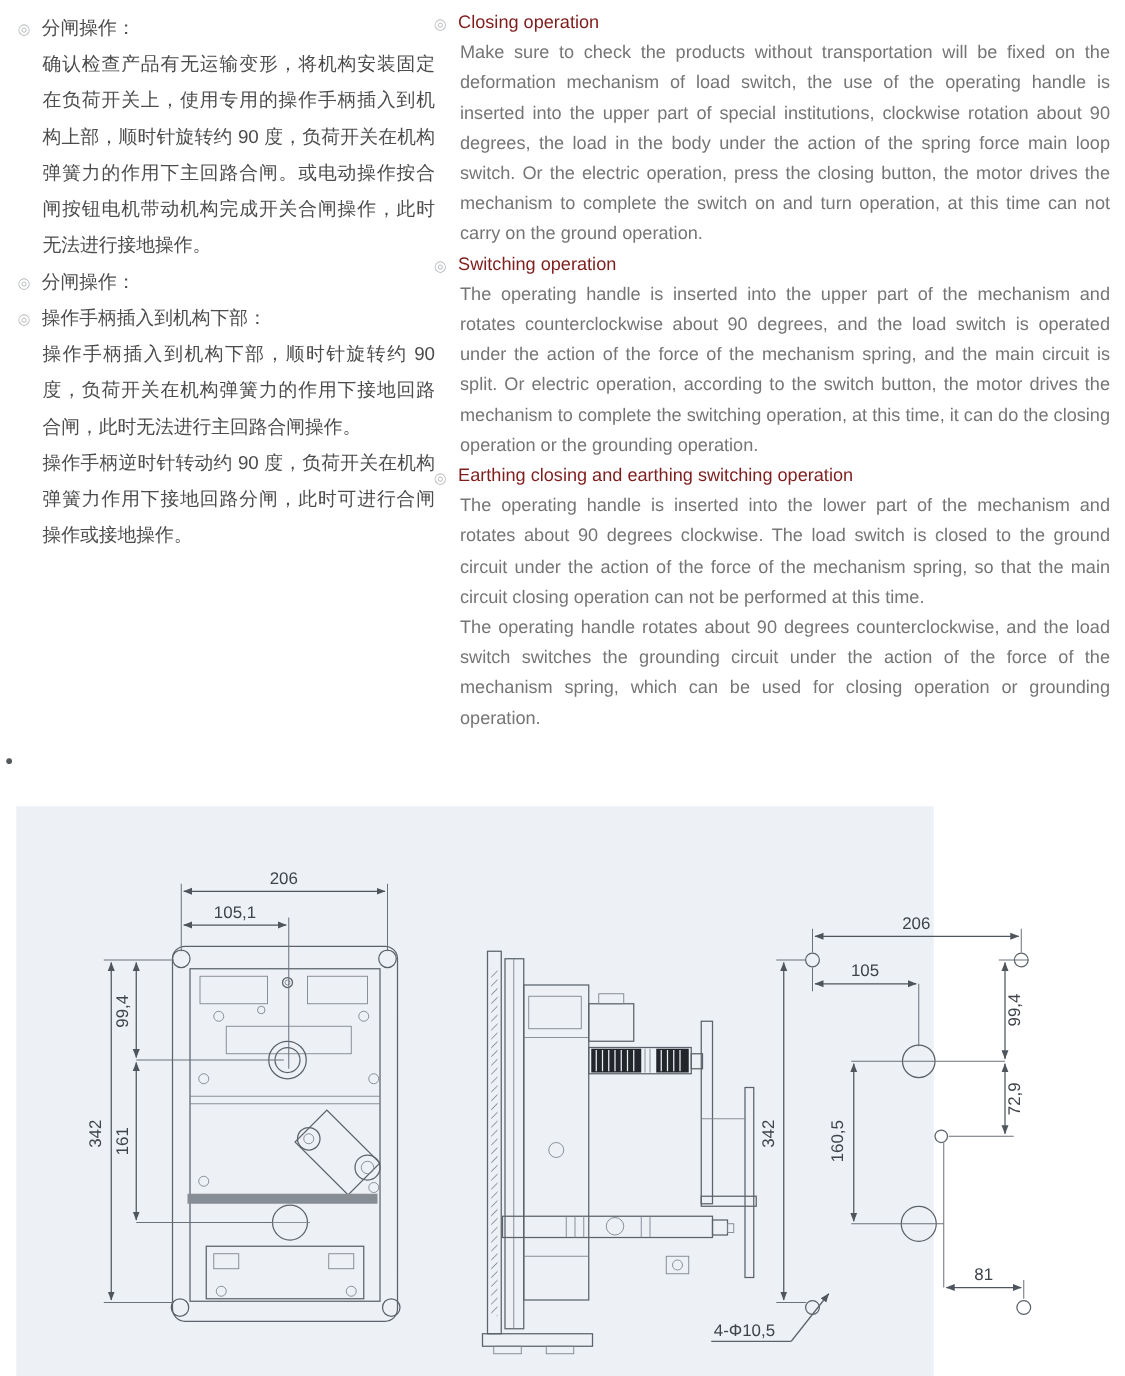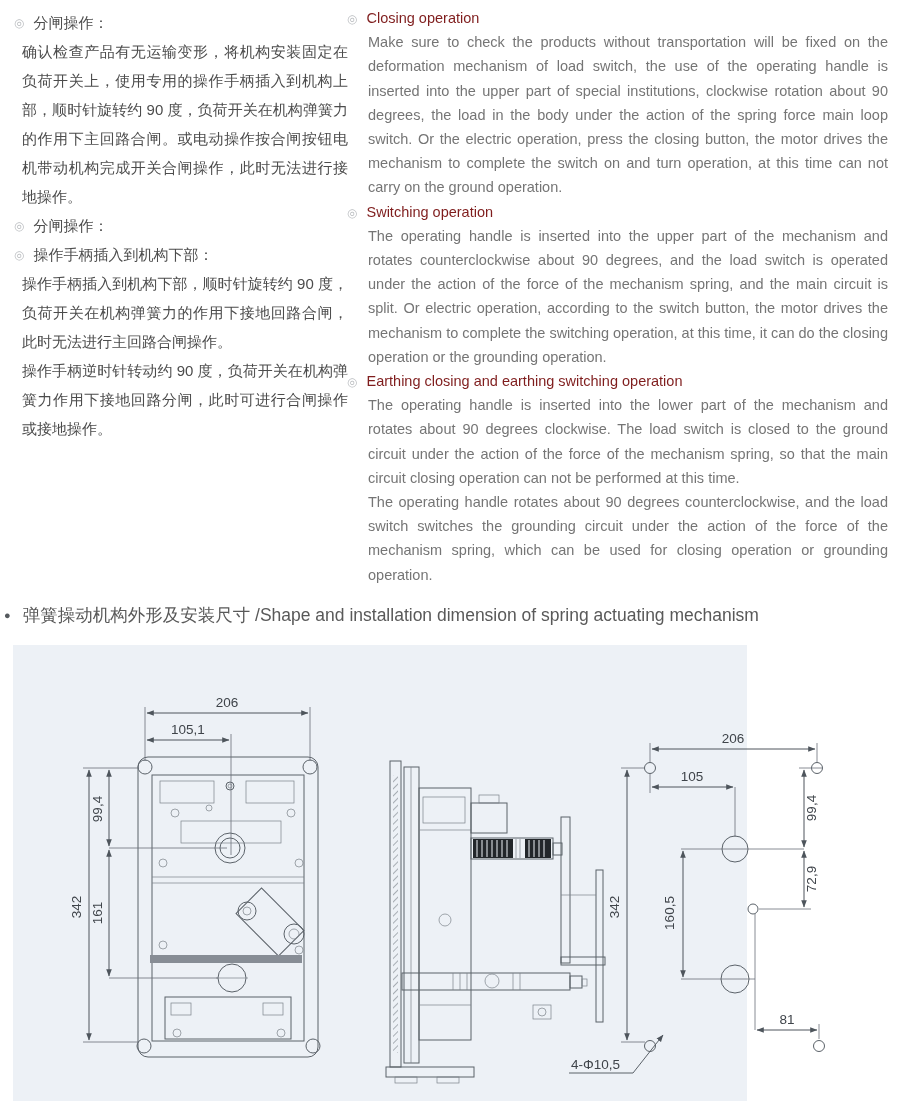--- a/index.html
+++ b/index.html
@@ -17,21 +17,21 @@
     color:#757575; font-size:14.5px; line-height:24.2px;
   }
   .sec-head { display:flex; align-items:flex-start; }
   .sec-head .ring {
     flex:0 0 auto; color:#b9bcbf; font-size:12px; margin-right:9px;
     transform:translateY(1px);
   }
   .cn-col .sec-head .title { color:#4c4c4c; }
   .en-col .sec-head .title { color:#7f1d1d; }
   .sec-body { margin:0 0 0 21px; text-align:justify; }
-  .cn-col .sec-body { margin-left:8px; }
+  .cn-col .sec-body { margin-left:20px; }
   
   .section-header {
     position:absolute; left:2px; top:603px; width:886px;
     display:flex; align-items:center; color:#595959; font-size:17.5px;
   }
   .section-header .dot { font-size:11px; color:#555a5e; margin:0 12px 0 2px; }
   
   .panel {
     position:absolute; left:13px; top:645px; width:734px; height:456px;
     background:#edf1f6;
@@ -80,21 +80,20 @@
     <div class="sec-head">
       <span class="ring">◎</span>
       <span class="title">Earthing closing and earthing switching operation</span>
     </div>
     <p class="sec-body">The operating handle is inserted into the lower part of the mechanism and rotates about 90 degrees clockwise. The load switch is closed to the ground circuit under the action of the force of the mechanism spring, so that the main circuit closing operation can not be performed at this time.</p>
     <p class="sec-body">The operating handle rotates about 90 degrees counterclockwise, and the load switch switches the grounding circuit under the action of the force of the mechanism spring, which can be used for closing operation or grounding operation.</p>
   </div>
 
   <div class="section-header">
     <span class="dot">●</span>
-    <span>弹簧操动机构外形及安装尺寸 /Shape and installation dimension of spring actuating mechanism</span>
   </div>
 
   <div class="panel">
     <svg width="874" height="456" viewBox="0 0 874 456">
       <defs>
         <marker id="arr" viewBox="0 0 10 10" refX="8.5" refY="5" markerWidth="8" markerHeight="8" orient="auto-start-reverse">
           <path d="M0,1.5 L9,5 L0,8.5 Z" fill="#4e555c"></path>
         </marker>
         <pattern id="hatch" width="5" height="5" patternTransform="rotate(45)" patternUnits="userSpaceOnUse">
           <line x1="0" y1="0" x2="0" y2="5" stroke="#8a9098" stroke-width="1.4"></line>

